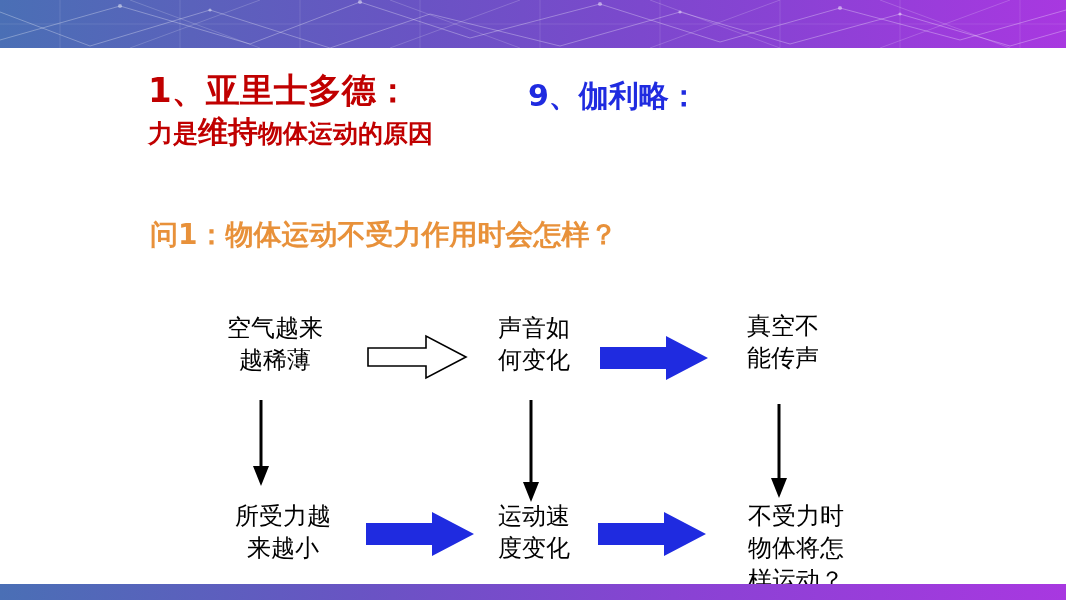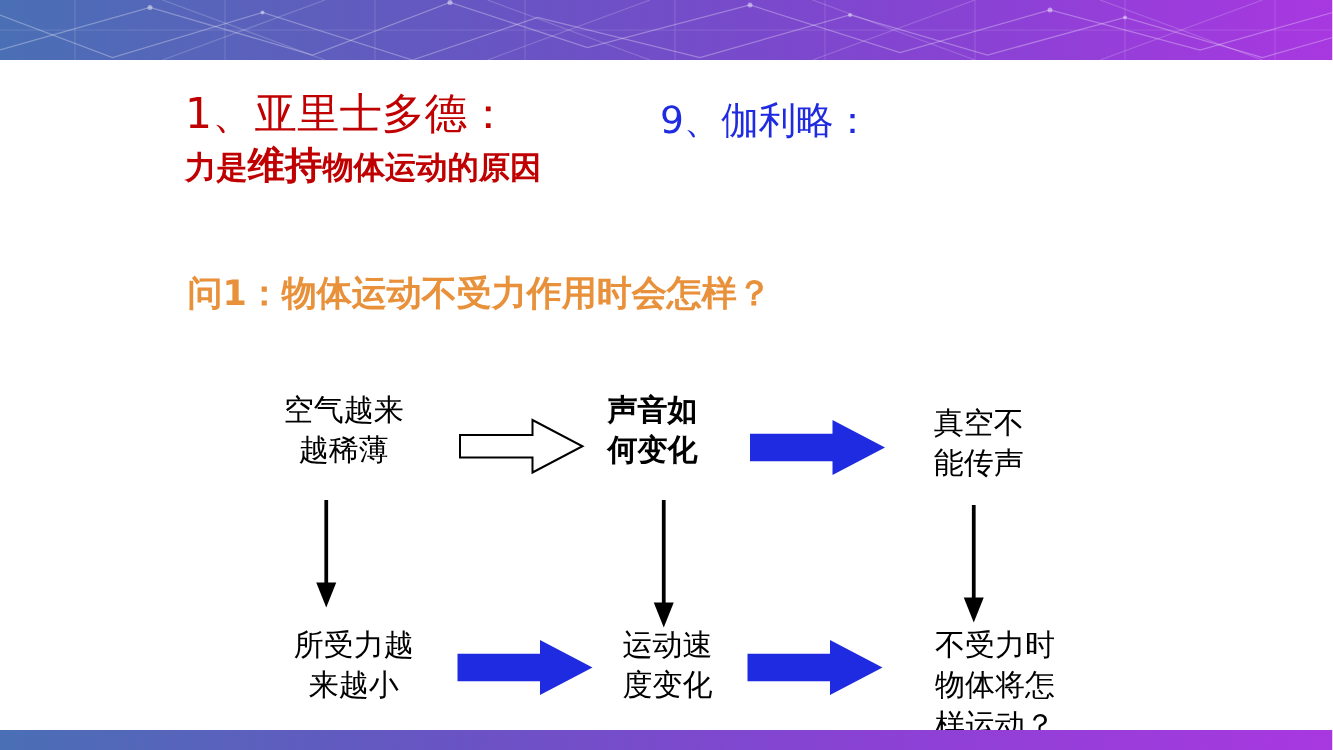--- a/index.html
+++ b/index.html
@@ -43,21 +43,21 @@
     bottom: 0;
     width: 1066px;
     height: 16px;
     background: linear-gradient(90deg, #4a6fb5 0%, #6a53c4 35%, #8a42d4 65%, #a838e0 100%);
     overflow: hidden;
   }
   
   .hd {
     position: absolute;
     font-family: "DejaVu Sans", sans-serif;
-    font-weight: normal;
+    font-weight: bold;
     white-space: nowrap;
   }
   #h1-aristotle {
     left: 148px;
     top: 68px;
     font-size: 34px;
     color: #C00000;
   }
   #h1-aristotle-sub {
     left: 148px;
@@ -98,22 +98,22 @@
     position: absolute;
     font-family: "DejaVu Sans", sans-serif;
     font-size: 24px;
     line-height: 32px;
     color: #000000;
     text-align: center;
     white-space: pre-line;
     font-weight: normal;
   }
   #node-air { left: 200px; top: 312px; width: 150px; }
-  #node-sound { left: 462px; top: 312px; width: 120px; font-weight: bold; }
-  #node-vacuum { left: 718px; top: 310px; width: 130px; margin-top: 12px; }
+  #node-sound { left: 474px; top: 312px; width: 120px; }
+  #node-vacuum { left: 718px; top: 310px; width: 130px; }
   #node-force-small { left: 208px; top: 500px; width: 150px; }
   #node-speed { left: 474px; top: 500px; width: 120px; }
   #node-noforce { left: 716px; top: 500px; width: 160px; }
 
   
   .arrow-svg {
     position: absolute;
     overflow: visible;
   }
 </style>

